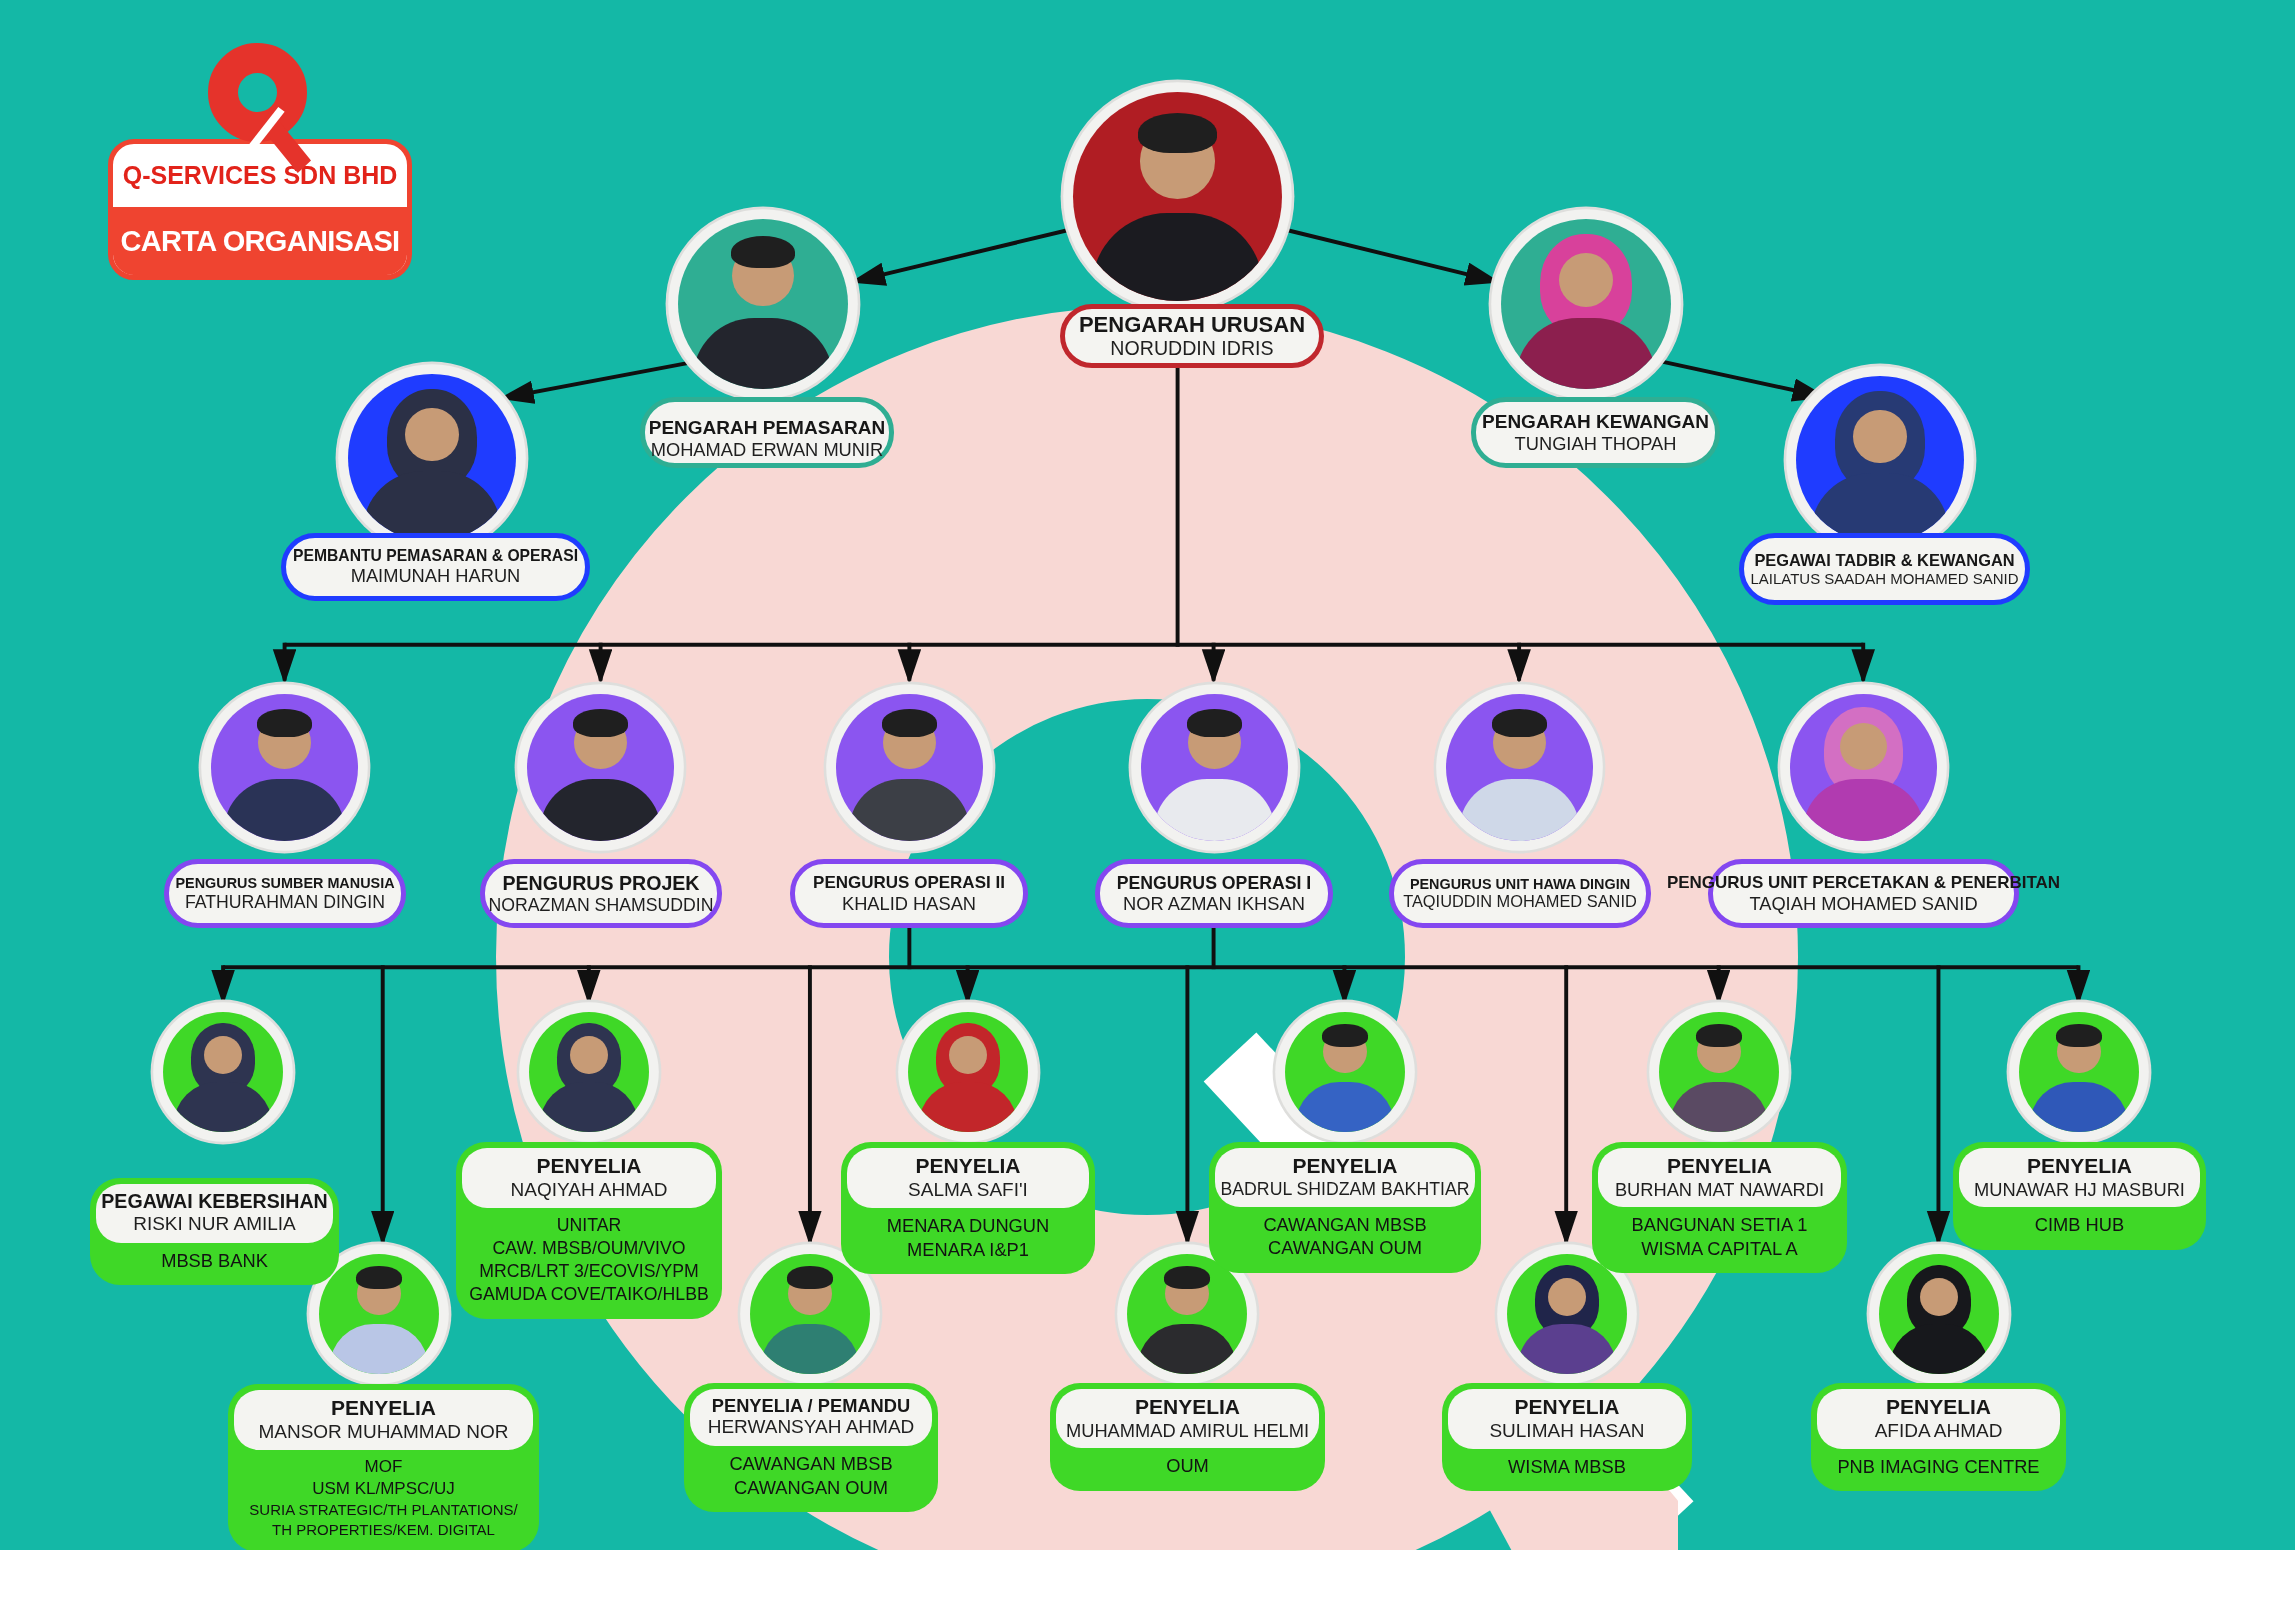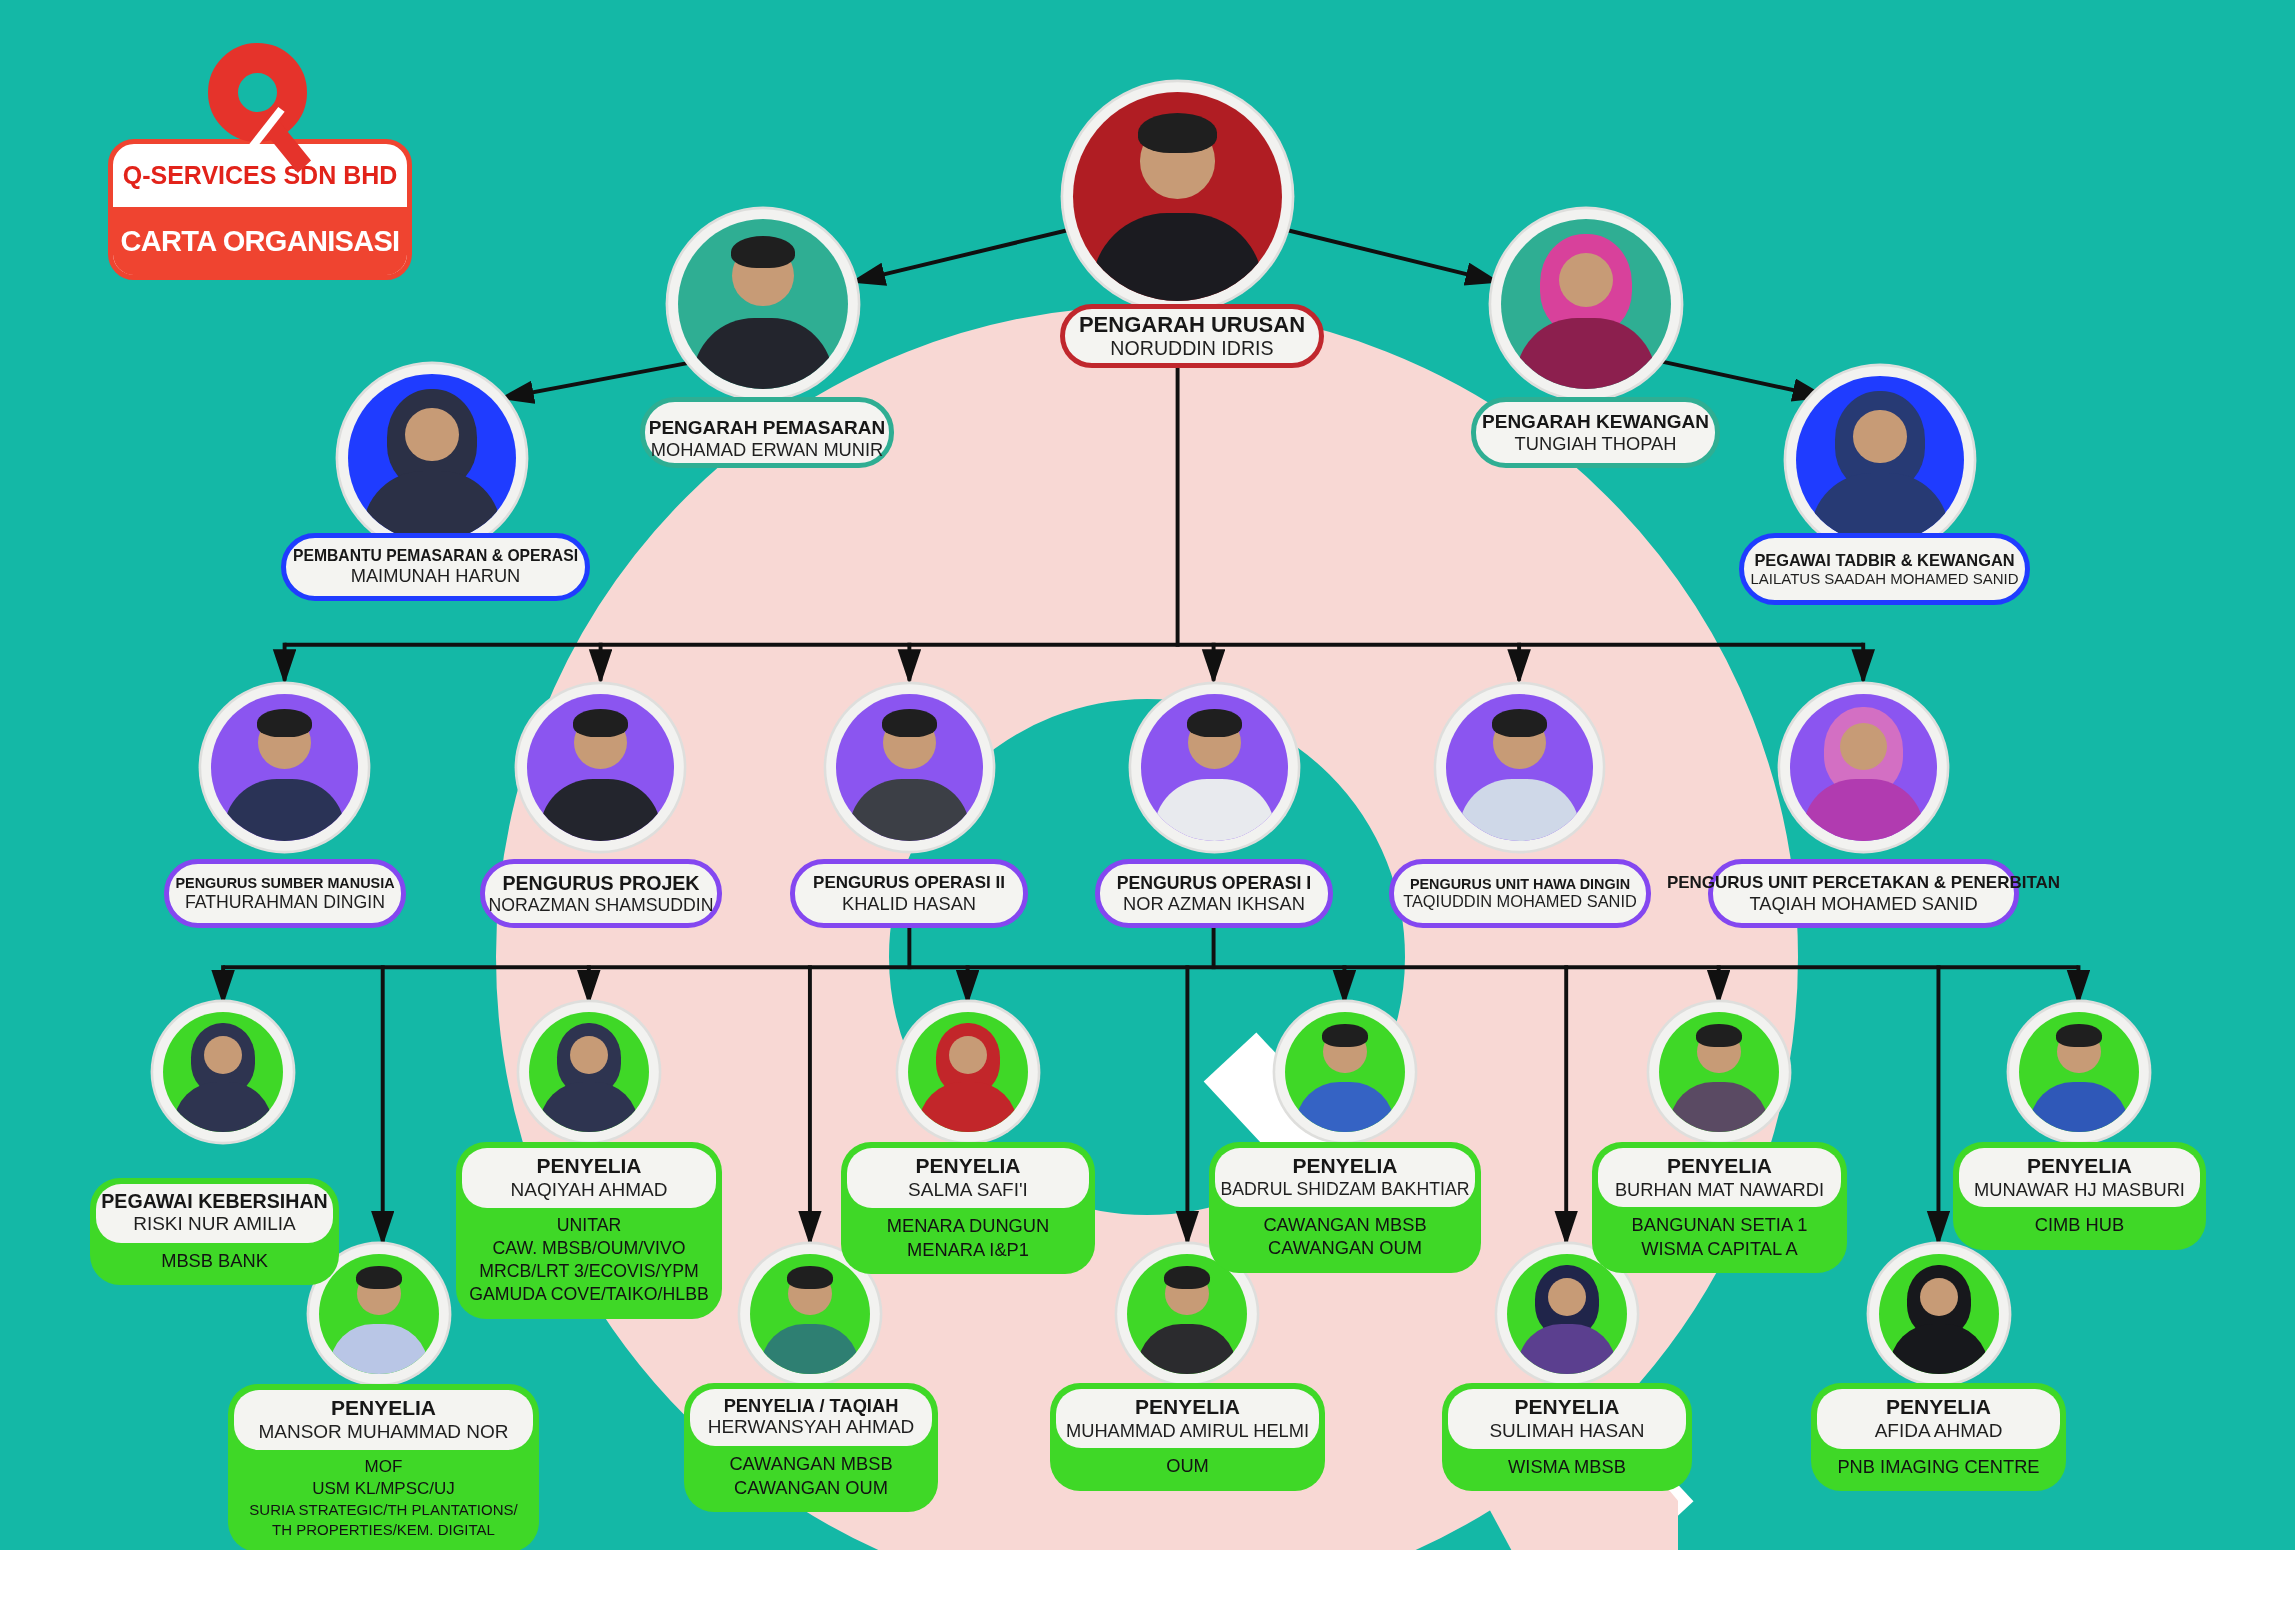--- a/index.html
+++ b/index.html
@@ -362,21 +362,21 @@
       </div>
     <div class="gloc">
         <div style="font-size:17px;">MOF</div>
         <div style="font-size:17px;">USM KL/MPSC/UJ</div>
         <div style="font-size:15px;">SURIA STRATEGIC/TH PLANTATIONS/</div>
         <div style="font-size:15px;">TH PROPERTIES/KEM. DIGITAL</div>
       </div>
   </div>
   <div class="gbox" style="left:684px;top:1383px;width:254px;">
     <div class="gw">
-        <div class="t" style="font-size:18.3px;">PENYELIA / TAQIAH</div>
+        <div class="t" style="font-size:18.3px;">PENYELIA / PEMANDU</div>
         <div class="n">HERWANSYAH AHMAD</div>
       </div>
     <div class="gloc">
         <div>CAWANGAN MBSB</div>
         <div>CAWANGAN OUM</div>
       </div>
   </div>
   <div class="gbox" style="left:1050px;top:1383px;width:275px;">
     <div class="gw">
         <div class="t">PENYELIA</div>

